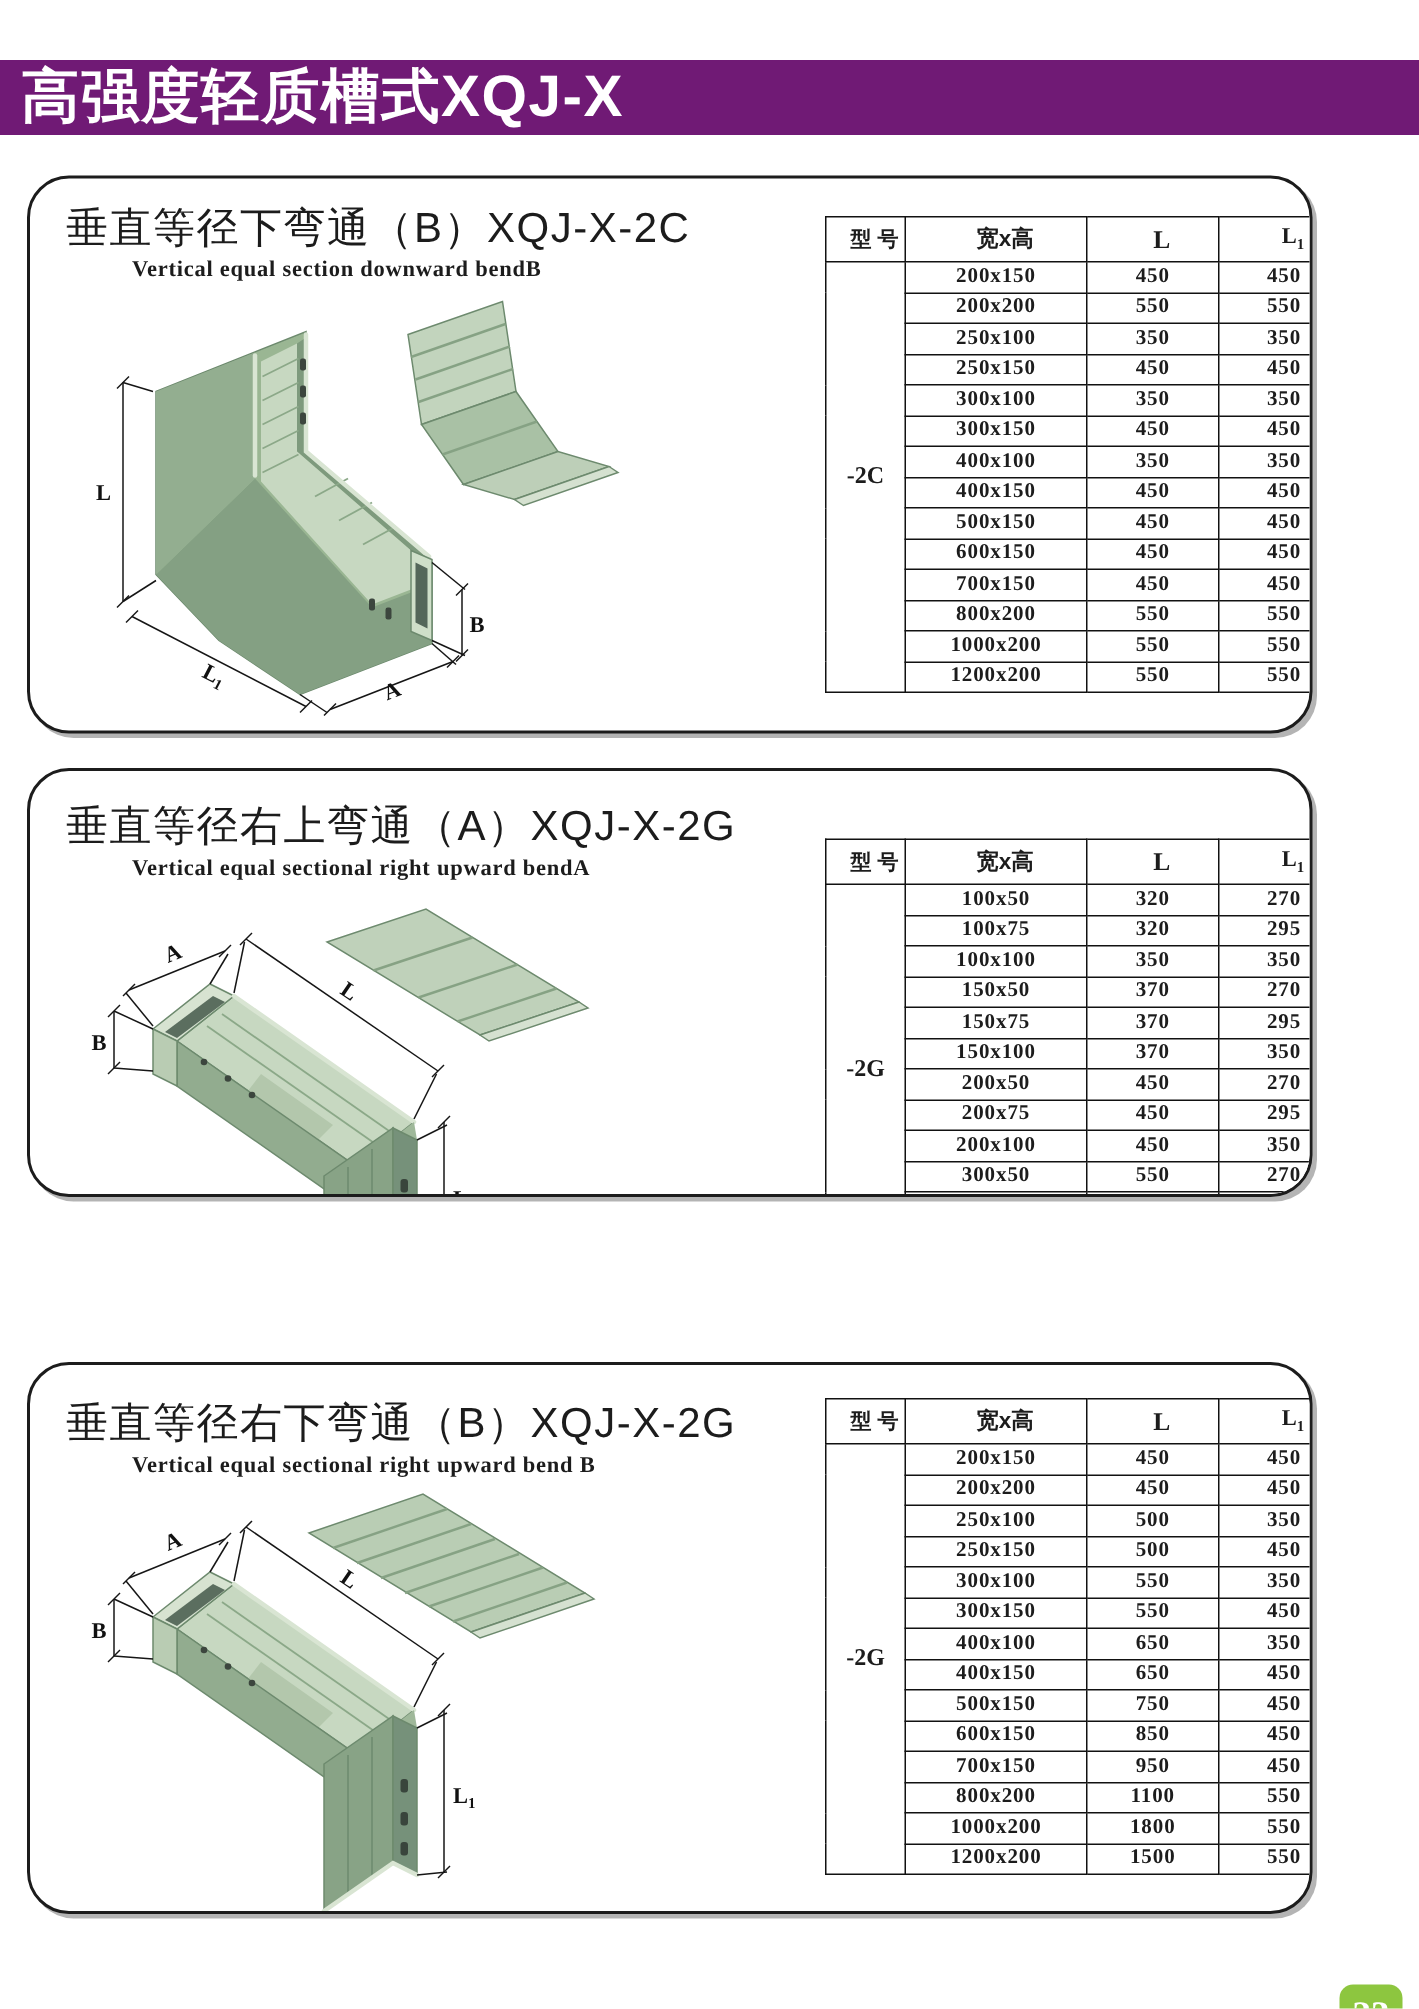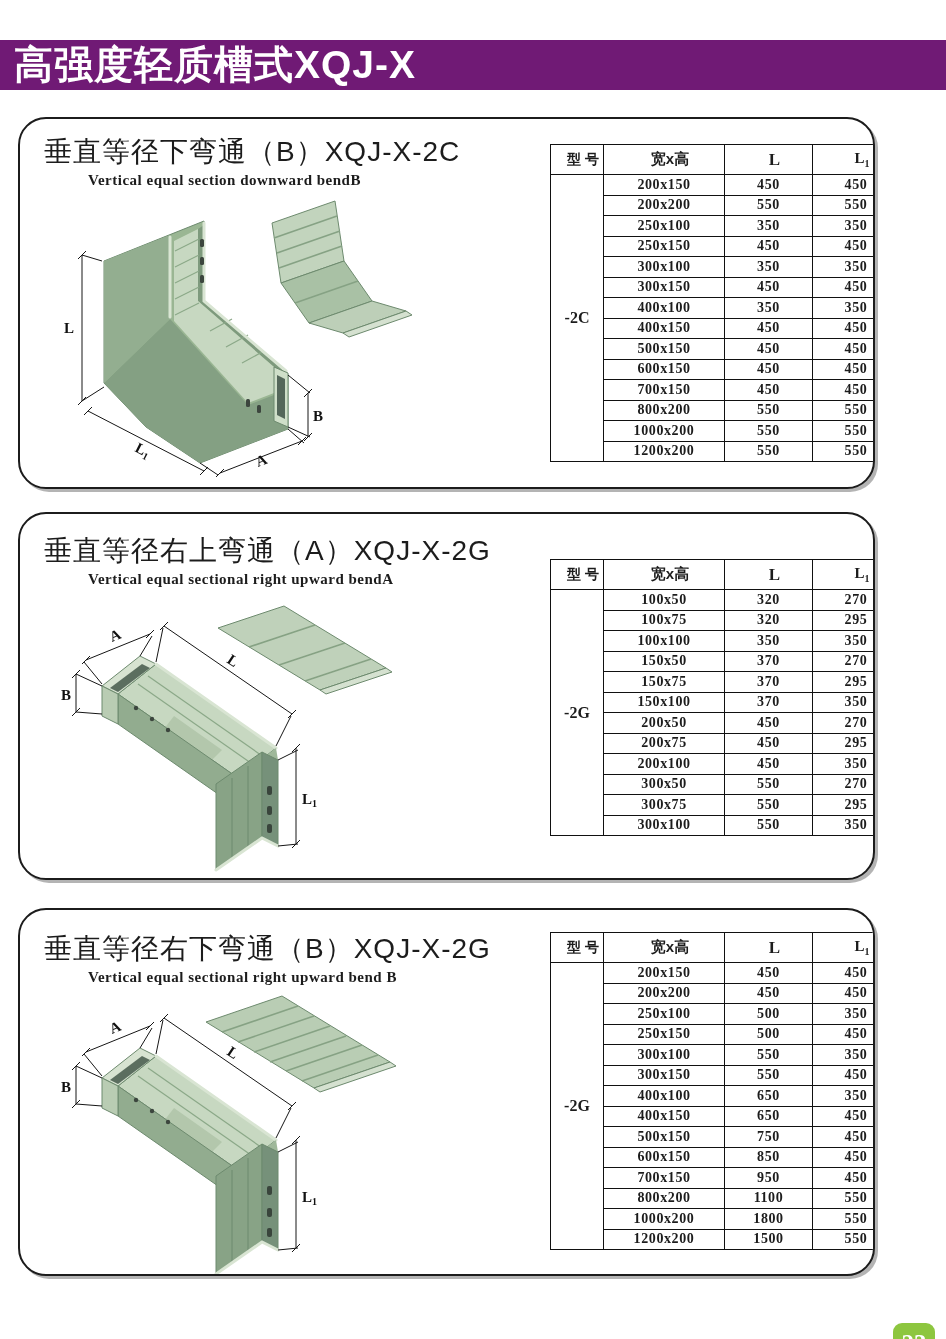--- a/index.html
+++ b/index.html
@@ -15,21 +15,21 @@
     padding-left:14px;box-sizing:border-box;letter-spacing:1px;
   }
   
   .panel{
     position:absolute;left:18px;width:857px;background:#ffffff;
     border:2px solid #1c1c1c;border-radius:28px;
     box-shadow:3px 3px 0 rgba(40,40,40,0.35);
     box-sizing:border-box;overflow:hidden;
   }
   #panel1{top:117px;height:372px;}
-  #panel2{top:512px;height:368px;}
+  #panel2{top:512px;height:286px;}
   #panel3{top:908px;height:368px;}
   .title-block{position:absolute;left:24px;}
   #panel1 .title-block{top:14px;}
   #panel2 .title-block{top:18px;}
   #panel3 .title-block{top:20px;}
   .title-cn{
     font-size:28px;font-weight:normal;color:#1c1c1c;letter-spacing:1px;
     font-family:"Liberation Sans", sans-serif;
   }
   .title-en{

